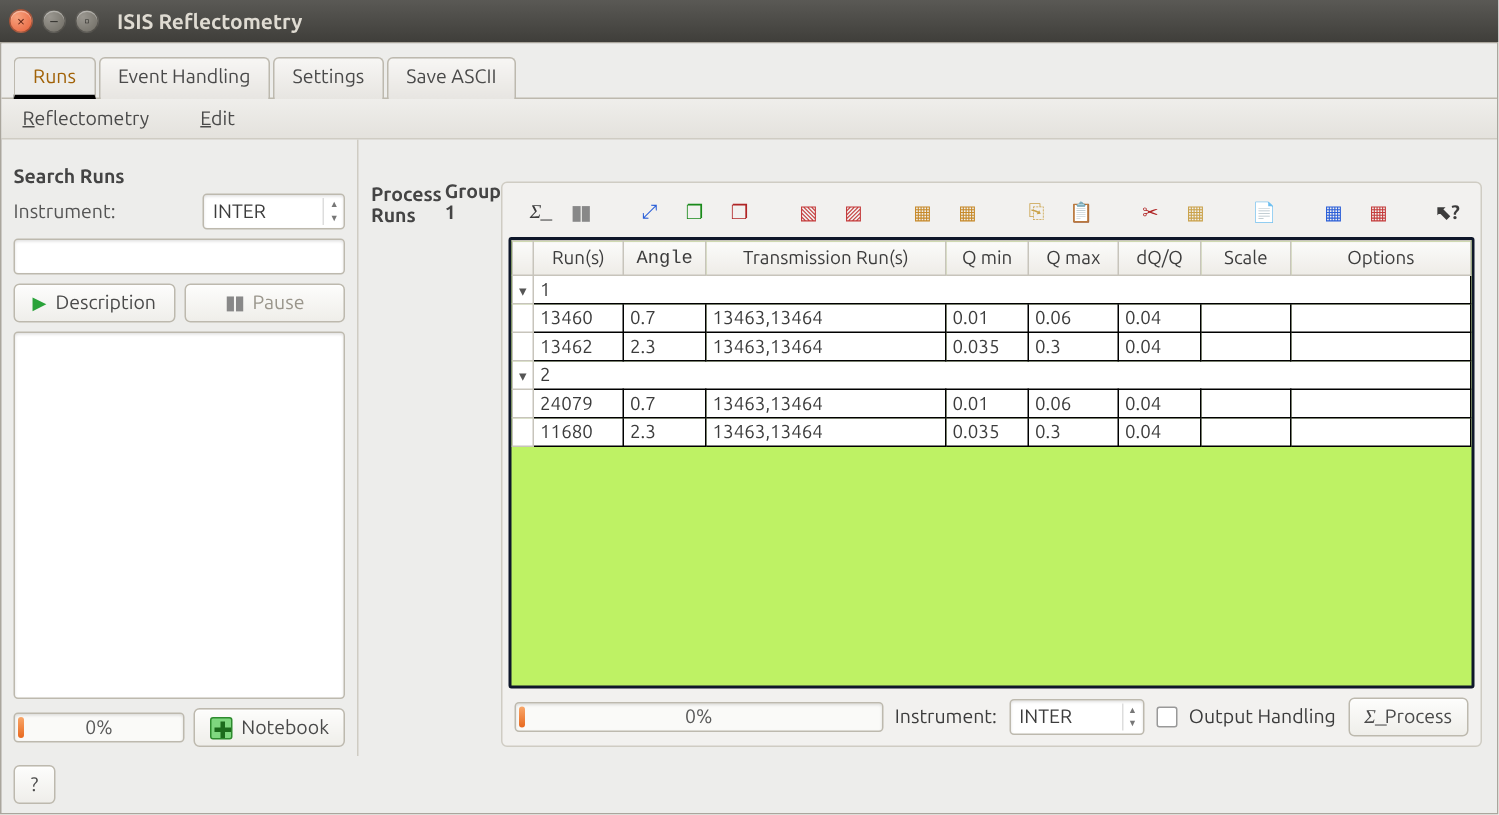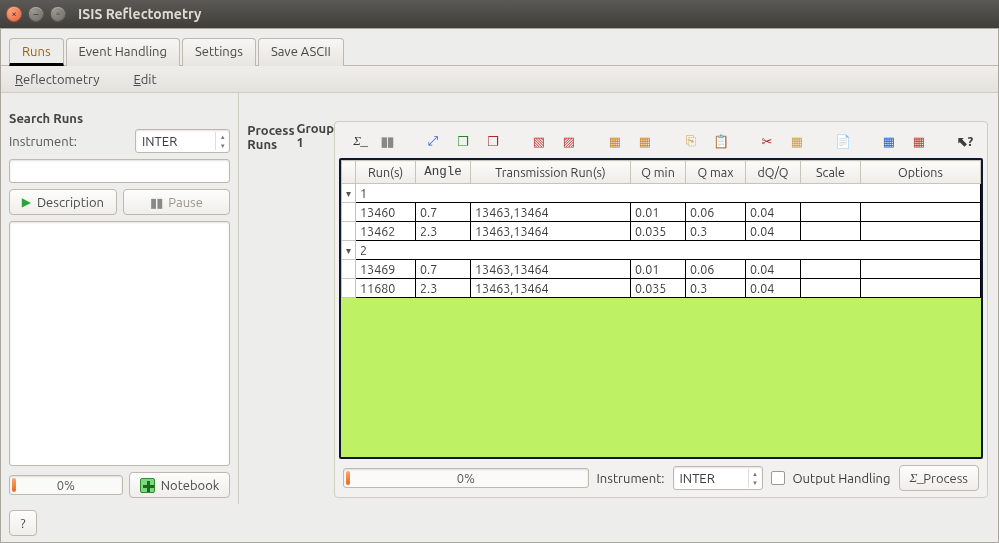--- a/index.html
+++ b/index.html
@@ -412,21 +412,21 @@
                   <td>0.04</td>
                   <td></td>
                   <td></td>
                 </tr>
                 <tr class="group-row">
                   <td class="gutter">▾</td>
                   <td class="group-cell" colspan="8">2</td>
                 </tr>
                 <tr>
                   <td class="gutter"></td>
-                  <td>13469</td>
+                  <td>24079</td>
                   <td>0.7</td>
                   <td>13463,13464</td>
                   <td>0.01</td>
                   <td>0.06</td>
                   <td>0.04</td>
                   <td></td>
                   <td></td>
                 </tr>
                 <tr>
                   <td class="gutter"></td>

